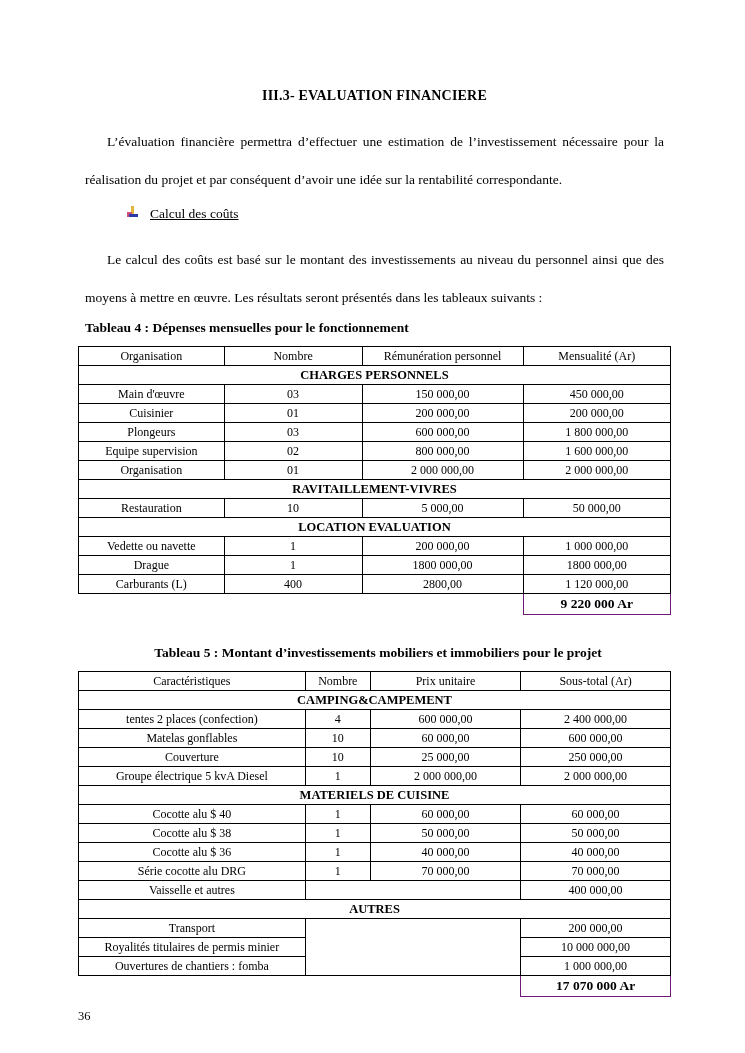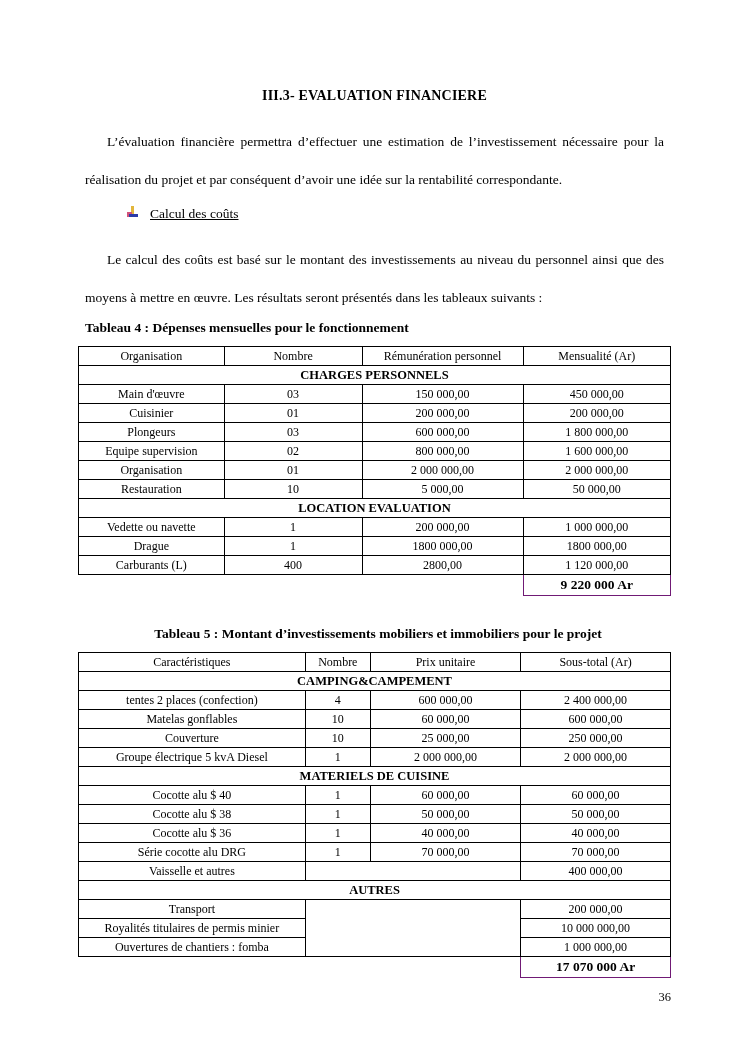--- a/index.html
+++ b/index.html
@@ -64,21 +64,21 @@
   table.doc-table td.section-cell { font-weight:bold; font-size:12.5px;margin-top:32px; }
   table.doc-table tr.total-row td { border:none; }
   table.doc-table tr.total-row td.total-cell {
     border:1px solid #701a75;
     font-weight:bold;
     font-size:13.5px;
     height:18px;
     line-height:16px;
   }
   .page-number {
-    text-align:right;
+    text-align:left;
     font-size:12.5px;
     margin-top:12px;
   }
   .bullet-icon { display:inline-block; width:13px; height:13px; }
 </style>
 </head>
 <body>
 
 <div class="page">
 
@@ -144,20 +144,23 @@
             <td>800 000,00</td>
             <td>1 600 000,00</td>
           </tr>
           <tr>
             <td>Organisation</td>
             <td>01</td>
             <td>2 000 000,00</td>
             <td>2 000 000,00</td>
           </tr>
           <tr>
+            <td colspan="4" class="section-cell">RAVITAILLEMENT-VIVRES</td>
+          </tr>
+          <tr>
             <td>Restauration</td>
             <td>10</td>
             <td>5 000,00</td>
             <td>50 000,00</td>
           </tr>
           <tr>
             <td colspan="4" class="section-cell">LOCATION EVALUATION</td>
           </tr>
           <tr>
             <td>Vedette ou navette</td>

